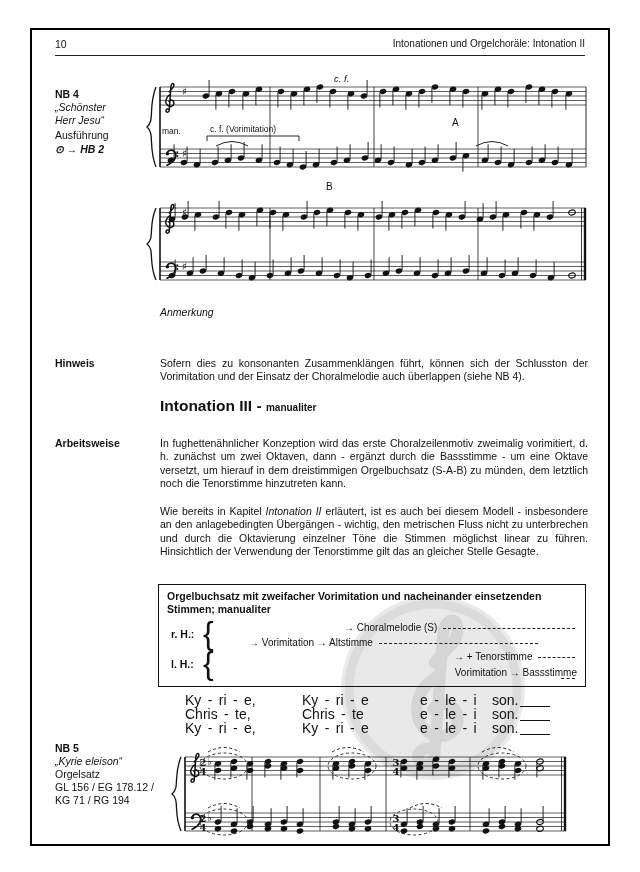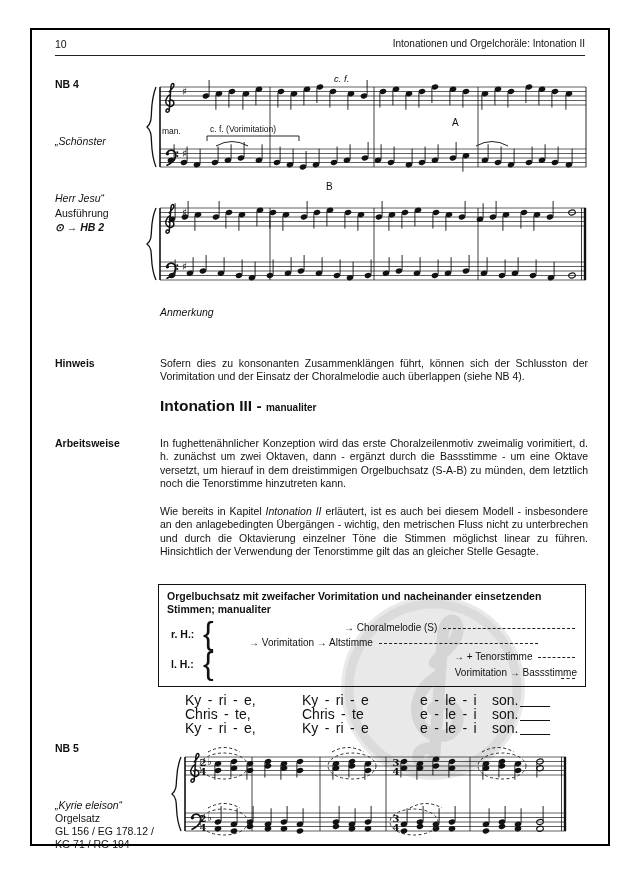--- a/index.html
+++ b/index.html
@@ -5,21 +5,21 @@
   html,body{margin:0;padding:0;background:#fff;}
   .page{position:relative;width:640px;height:872px;background:#fff;overflow:hidden;
         font-family:"Liberation Sans",sans-serif;color:#111;}
   .frame{position:absolute;left:30px;top:28px;width:576px;height:814px;border:2px solid #000;}
   .pageno{position:absolute;left:55px;top:38px;font-size:10.5px;}
   .chapter{position:absolute;right:55px;top:38px;font-size:10px;}
   .rule{position:absolute;left:55px;top:55px;width:530px;height:1px;background:#222;}
 
   .sidelabel{position:absolute;left:55px;width:102px;font-size:10.5px;line-height:13px;}
   .b{font-weight:bold;}
-  .i{font-style:italic;margin-top:44px;}
+  .i{font-style:italic;}
   .bi{font-weight:bold;font-style:italic;}
 
   .col{position:absolute;left:160px;width:428px;font-size:10.5px;line-height:13.4px;text-align:justify;}
   .heading{position:absolute;left:160px;top:397px;font-size:15.5px;font-weight:bold;text-align:left;}
   .heading .sub{font-size:10px;}
   .anm-h{position:absolute;left:160px;top:306px;font-size:10.5px;font-style:italic;}
 
   .obox{position:absolute;left:158px;top:584px;width:426px;height:101px;border:1.5px solid #111;}
   .obox .title{position:absolute;left:8px;font-size:10.5px;font-weight:bold;white-space:nowrap;}
   .obox .hand{position:absolute;left:12px;font-size:10.5px;font-weight:bold;}
@@ -57,21 +57,21 @@
   </div>
 
   <div class="layer" style="width:640px;height:652px;">
 
     <div class="frame"></div>
 
     <div class="pageno">10</div>
     <div class="chapter">Intonationen und Orgelchoräle: Intonation II</div>
     <div class="rule"></div>
 
-    <div class="sidelabel" style="top:78px;">
+    <div class="sidelabel" style="top:88px;">
       <div class="b">NB 4</div>
       <div class="i">„Schönster</div>
       <div class="i">Herr Jesu“</div>
       <div style="margin-top:2px;">Ausführung</div>
       <div class="bi" style="margin-top:1px;">
         <span>⊙</span>
         <span>→</span>
         <span>HB 2</span>
       </div>
     </div>

